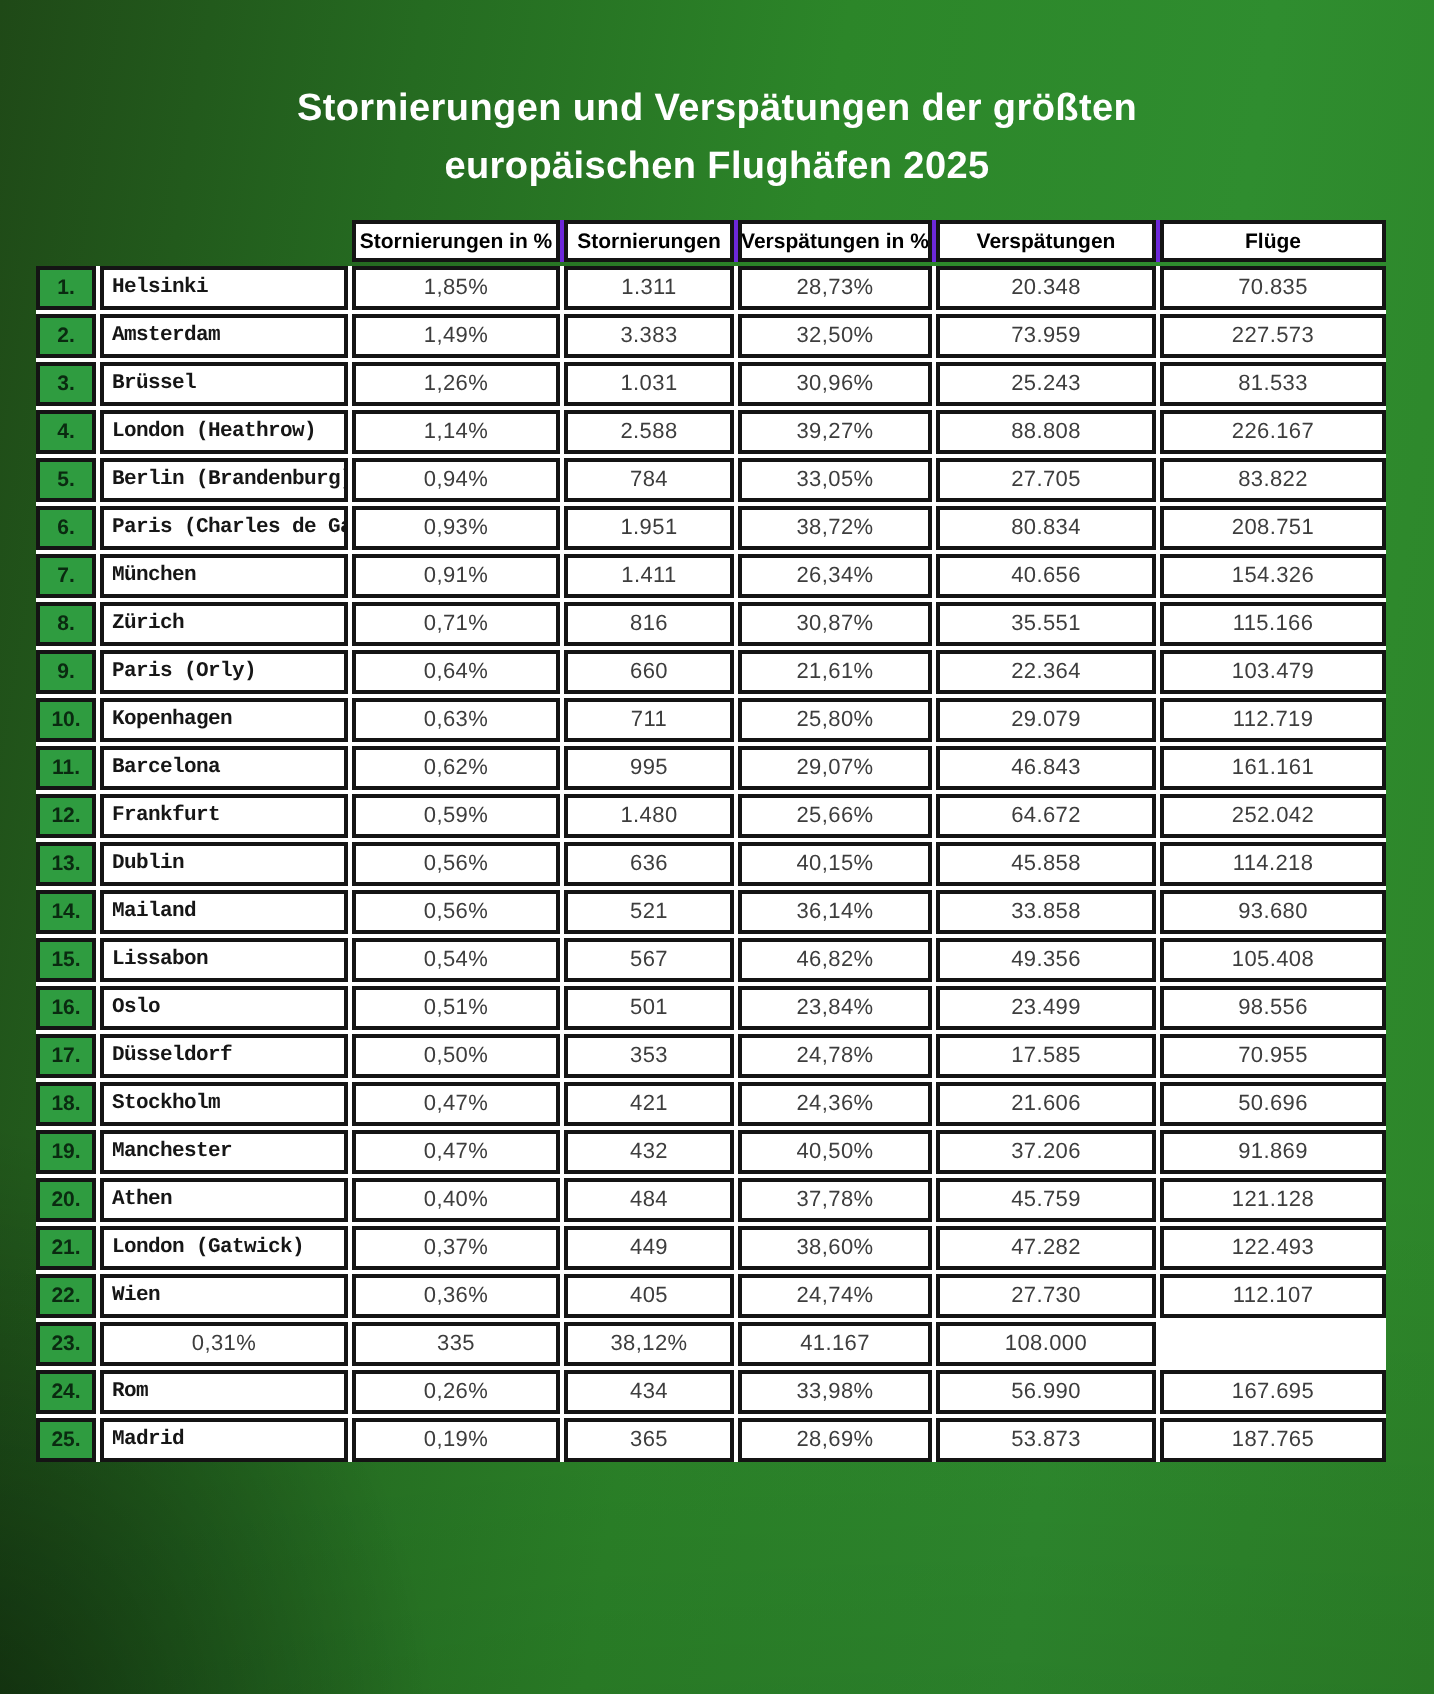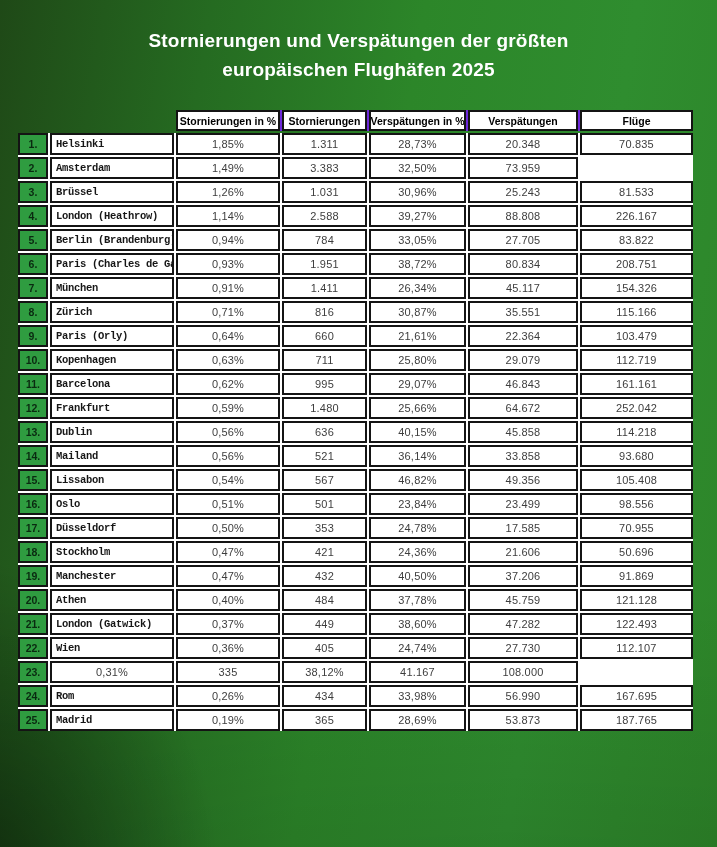--- a/index.html
+++ b/index.html
@@ -9,21 +9,21 @@
     position: relative;
     overflow: hidden;
     font-family: "Liberation Sans", sans-serif;
     background-color: #2c8428;
     background-image:
       radial-gradient(55% 60% at -5% 105%, rgba(0,0,0,0.50), rgba(0,0,0,0) 65%),
       linear-gradient(to bottom, rgba(0,0,0,0) 70%, rgba(0,0,0,0.10) 100%),
       linear-gradient(99deg, #1f4917 0%, #256b21 25%, #2c8629 50%, #2f8d2f 75%, #2d8529 100%);
   }
   .title {
-    padding-top: 26px;
+    padding-top: 40px;
     text-align: center;
     color: #ffffff;
     font-size: 19px;
     font-weight: bold;
     line-height: 29px;
     letter-spacing: 0.2px;
   }
   .table-wrap {
     position: absolute;
     left: 18px;
@@ -130,20 +130,21 @@
           <div class="cell num">20.348</div>
           <div class="cell num">70.835</div>
         </div>
         <div class="row">
           <div class="cell rank">2.</div>
           <div class="cell airport">Amsterdam</div>
           <div class="cell num">1,49%</div>
           <div class="cell num">3.383</div>
           <div class="cell num">32,50%</div>
           <div class="cell num">73.959</div>
+          <div class="cell num">227.573</div>
         </div>
         <div class="row">
           <div class="cell rank">3.</div>
           <div class="cell airport">Brüssel</div>
           <div class="cell num">1,26%</div>
           <div class="cell num">1.031</div>
           <div class="cell num">30,96%</div>
           <div class="cell num">25.243</div>
           <div class="cell num">81.533</div>
         </div>
@@ -173,21 +174,21 @@
           <div class="cell num">38,72%</div>
           <div class="cell num">80.834</div>
           <div class="cell num">208.751</div>
         </div>
         <div class="row">
           <div class="cell rank">7.</div>
           <div class="cell airport">München</div>
           <div class="cell num">0,91%</div>
           <div class="cell num">1.411</div>
           <div class="cell num">26,34%</div>
-          <div class="cell num">45.117</div>
+          <div class="cell num">40.656</div>
           <div class="cell num">154.326</div>
         </div>
         <div class="row">
           <div class="cell rank">8.</div>
           <div class="cell airport">Zürich</div>
           <div class="cell num">0,71%</div>
           <div class="cell num">816</div>
           <div class="cell num">30,87%</div>
           <div class="cell num">35.551</div>
           <div class="cell num">115.166</div>

